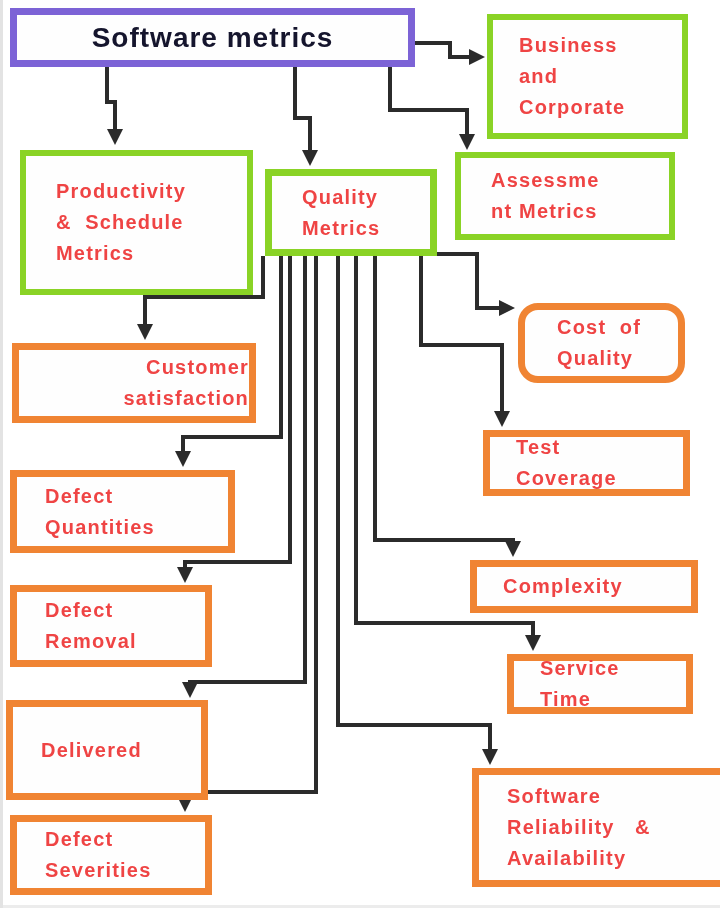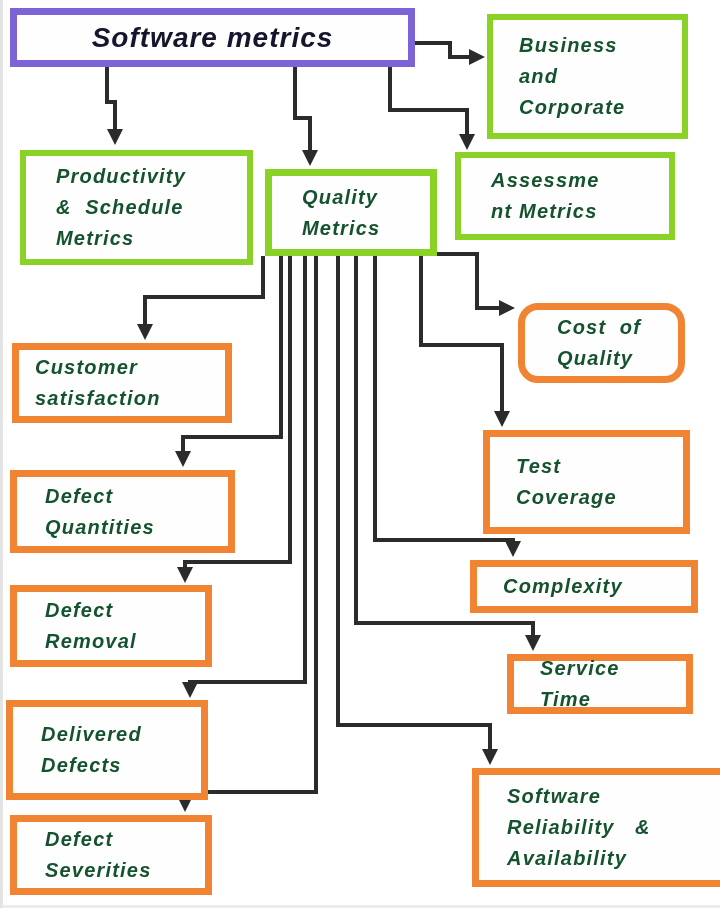--- a/index.html
+++ b/index.html
@@ -12,26 +12,26 @@
     box-shadow:inset 3px 0 0 #e3e3e3, inset 0 -3px 0 #ececec;
   }
   .node{
     position:absolute;
     background:#fefefe;
     box-sizing:border-box;
     display:flex;
     flex-direction:column;
     justify-content:center;
     font-weight:bold;
-    color:#14532d;
+    color:#ef4444;
     font-size:20px;
     letter-spacing:1.2px;
     line-height:31px;
   }
-  .node .ln{display:block;font-style:italic;}
+  .node .ln{display:block;}
   .root{
     border:7px solid #7c63d6;
     font-size:28px;
     color:#15152d;
     letter-spacing:1px;
     align-items:center;
     flex-direction:row;
     justify-content:center;
   }
   .green{border:7px solid #8ad326;}
@@ -85,67 +85,66 @@
   <div class="node root" style="left:10px;top:8px;width:405px;height:59px;">
     <span class="ln">Software metrics</span>
   </div>
 
   <div class="node green" style="left:487px;top:14px;width:201px;height:125px;padding-left:26px;border-width:6px;">
     <span class="ln">Business</span>
     <span class="ln">and</span>
     <span class="ln">Corporate</span>
   </div>
 
-  <div class="node green" style="left:20px;top:150px;width:233px;height:115px;padding-left:30px;border-width:6px;">
+  <div class="node green" style="left:20px;top:150px;width:233px;height:145px;padding-left:30px;border-width:6px;">
     <span class="ln">Productivity</span>
     <span class="ln">&amp;&nbsp;&nbsp;Schedule</span>
     <span class="ln">Metrics</span>
   </div>
 
   <div class="node green" style="left:265px;top:169px;width:172px;height:87px;padding-left:30px;">
     <span class="ln">Quality</span>
     <span class="ln">Metrics</span>
   </div>
 
   <div class="node green" style="left:455px;top:152px;width:220px;height:88px;padding-left:30px;border-width:6px;">
     <span class="ln">Assessme</span>
     <span class="ln">nt Metrics</span>
   </div>
 
-  <div class="node orange" style="left:12px;top:343px;width:220px;height:80px;padding-left:16px;">
+  <div class="node orange" style="left:12px;top:343px;width:244px;height:80px;padding-left:32px;text-align:right;">
     <span class="ln">Customer</span>
     <span class="ln">satisfaction</span>
   </div>
 
   <div class="node orange" style="left:10px;top:470px;width:225px;height:83px;padding-left:28px;">
     <span class="ln">Defect</span>
     <span class="ln">Quantities</span>
   </div>
 
   <div class="node orange" style="left:10px;top:585px;width:202px;height:82px;padding-left:28px;">
     <span class="ln">Defect</span>
     <span class="ln">Removal</span>
   </div>
 
   <div class="node orange" style="left:6px;top:700px;width:202px;height:100px;padding-left:28px;">
     <span class="ln">Delivered</span>
-    <span class="ln">Defects</span>
   </div>
 
   <div class="node orange" style="left:10px;top:815px;width:202px;height:80px;padding-left:28px;">
     <span class="ln">Defect</span>
     <span class="ln">Severities</span>
   </div>
 
   <div class="node orange" style="left:518px;top:303px;width:167px;height:80px;padding-left:32px;border-radius:20px;">
     <span class="ln">Cost&nbsp;&nbsp;of</span>
     <span class="ln">Quality</span>
   </div>
 
-  <div class="node orange" style="left:483px;top:430px;width:207px;height:104px;padding-left:26px;">
+  <div class="node orange" style="left:483px;top:430px;width:207px;height:66px;padding-left:26px;">
     <span class="ln">Test</span>
     <span class="ln">Coverage</span>
   </div>
 
   <div class="node orange" style="left:470px;top:560px;width:228px;height:53px;padding-left:26px;">
     <span class="ln">Complexity</span>
   </div>
 
   <div class="node orange" style="left:507px;top:654px;width:186px;height:60px;padding-left:26px;">
     <span class="ln">Service</span>

